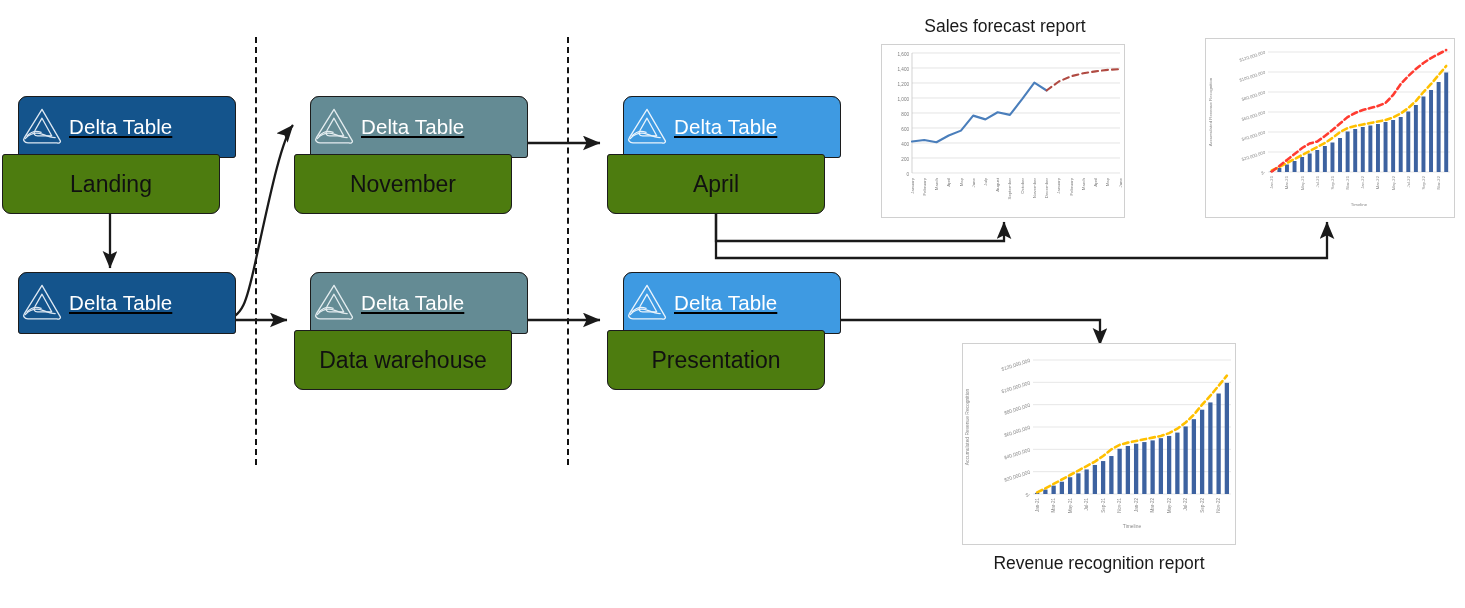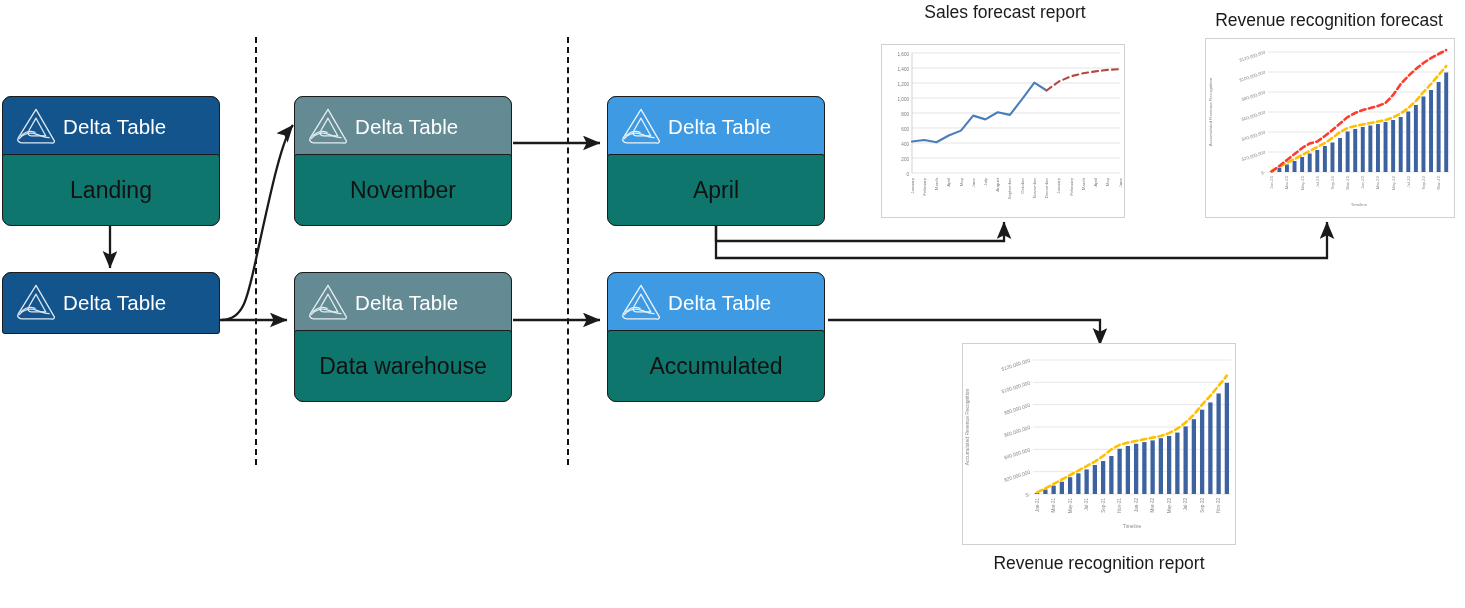--- a/index.html
+++ b/index.html
@@ -18,44 +18,44 @@
   
   .node {
     position: absolute;
     width: 218px;
     height: 118px;
     border-radius: 9px;
     filter: drop-shadow(0 0 0.6px rgba(0,0,0,0.55));
   }
   .node .hdr {
     position: absolute;
-    left: 0; top: 0;
+    left: 16px; top: 0;
     width: 218px; height: 62px;
     border-radius: 9px 9px 3px 3px;
     border: 1.4px solid #1c1c1c;
     display: flex; align-items: center;
-    padding-left: 10px;
     overflow: hidden;
+    text-decoration: underline;
   }
   .node .hdr .logo {
     width: 46px; height: 44px;
     flex: 0 0 46px;
     margin-right: 4px;
   }
   .node .hdr .ttl {
     color: #ffffff;
     font-size: 20.5px;
     letter-spacing: 0.1px;
     white-space: nowrap;
   }
   .node .body {
     position: absolute;
     left: 0; top: 58px;
-    width: 218px; height: 72px;
-    background: #0f766e;
+    width: 218px; height: 60px;
+    background: #4d7c0f;
     border: 1.4px solid #1c1c1c;
     border-radius: 3px 3px 9px 9px;
     display: flex; align-items: center; justify-content: center;
   }
   .node .body .lbl {
     color: #111111;
     font-size: 23px;
     white-space: nowrap;
   }
   
@@ -205,25 +205,25 @@
         <g fill="none" stroke="#e9f3fc" stroke-width="1.5" stroke-linejoin="round" stroke-linecap="round">
           <path d="M26,5 L47,41 C47,43 45,44 43,43 L10,43 C6,43 4,40 6,37 Z"></path>
           <path d="M26,15 L37,35 L21,35 C17,35 16,32 18,29 Z"></path>
           <path d="M7,38 C13,32 20,31 26,33 C31,35 35,37 41,37"></path>
           <path d="M9,35 C14,30 20,29 25,31"></path>
         </g>
       </svg>
       <span class="ttl">Delta Table</span>
     </div>
     <div class="body">
-      <span class="lbl">Accumulated</span>
-    </div>
-  </div>
-
-  <div class="chart-title" style="left:880px; top:2px; width:250px;">Sales forecast report</div>
+      <span class="lbl">Presentation</span>
+    </div>
+  </div>
+
+  <div class="chart-title" style="left:880px; top:16px; width:250px;">Sales forecast report</div>
   <div class="chartcard" style="left:881px; top:44px; width:244px; height:174px;">
     <svg id="svg-sales" width="244" height="174" viewBox="0 0 244 174">
         <line x1="30" y1="128" x2="238" y2="128" stroke="#d9d9d9" stroke-width="0.7"></line>
         <text x="27" y="130.5" text-anchor="end" font-size="4.6" fill="#7a7a7a" font-family="&quot;Liberation Sans&quot;,sans-serif">0</text>
         <line x1="30" y1="113" x2="238" y2="113" stroke="#d9d9d9" stroke-width="0.7"></line>
         <text x="27" y="115.5" text-anchor="end" font-size="4.6" fill="#7a7a7a" font-family="&quot;Liberation Sans&quot;,sans-serif">200</text>
         <line x1="30" y1="98" x2="238" y2="98" stroke="#d9d9d9" stroke-width="0.7"></line>
         <text x="27" y="100.5" text-anchor="end" font-size="4.6" fill="#7a7a7a" font-family="&quot;Liberation Sans&quot;,sans-serif">400</text>
         <line x1="30" y1="83" x2="238" y2="83" stroke="#d9d9d9" stroke-width="0.7"></line>
         <text x="27" y="85.5" text-anchor="end" font-size="4.6" fill="#7a7a7a" font-family="&quot;Liberation Sans&quot;,sans-serif">600</text>
@@ -254,21 +254,20 @@
         <text x="0" y="0" font-size="4.4" fill="#808080" text-anchor="end" font-family="&quot;Liberation Sans&quot;,sans-serif" transform="translate(166.18823529411765,133) rotate(-90)">December</text>
         <text x="0" y="0" font-size="4.4" fill="#808080" text-anchor="end" font-family="&quot;Liberation Sans&quot;,sans-serif" transform="translate(178.4235294117647,133) rotate(-90)">January</text>
         <text x="0" y="0" font-size="4.4" fill="#808080" text-anchor="end" font-family="&quot;Liberation Sans&quot;,sans-serif" transform="translate(190.65882352941176,133) rotate(-90)">February</text>
         <text x="0" y="0" font-size="4.4" fill="#808080" text-anchor="end" font-family="&quot;Liberation Sans&quot;,sans-serif" transform="translate(202.8941176470588,133) rotate(-90)">March</text>
         <text x="0" y="0" font-size="4.4" fill="#808080" text-anchor="end" font-family="&quot;Liberation Sans&quot;,sans-serif" transform="translate(215.12941176470588,133) rotate(-90)">April</text>
         <text x="0" y="0" font-size="4.4" fill="#808080" text-anchor="end" font-family="&quot;Liberation Sans&quot;,sans-serif" transform="translate(227.36470588235292,133) rotate(-90)">May</text>
         <text x="0" y="0" font-size="4.4" fill="#808080" text-anchor="end" font-family="&quot;Liberation Sans&quot;,sans-serif" transform="translate(239.6,133) rotate(-90)">June</text>
       </svg>
   </div>
 
-  <div class="chart-title" style="left:1198px; top:10px; width:262px;">Revenue recognition forecast</div>
   <div class="chartcard" style="left:1205px; top:38px; width:250px; height:180px;">
     <svg id="svg-revfc" width="250" height="180" viewBox="0 0 250 180">
         <line x1="62" y1="133" x2="244" y2="133" stroke="#dcdcdc" stroke-width="0.7"></line>
         <text x="0" y="0" font-size="4.4" fill="#8a8a8a" text-anchor="end" font-family="&quot;Liberation Sans&quot;,sans-serif" transform="translate(59.5,134.54) rotate(-18)">$-</text>
         <line x1="62" y1="113" x2="244" y2="113" stroke="#dcdcdc" stroke-width="0.7"></line>
         <text x="0" y="0" font-size="4.4" fill="#8a8a8a" text-anchor="end" font-family="&quot;Liberation Sans&quot;,sans-serif" transform="translate(59.5,114.54) rotate(-18)">$20,000,000</text>
         <line x1="62" y1="93" x2="244" y2="93" stroke="#dcdcdc" stroke-width="0.7"></line>
         <text x="0" y="0" font-size="4.4" fill="#8a8a8a" text-anchor="end" font-family="&quot;Liberation Sans&quot;,sans-serif" transform="translate(59.5,94.54) rotate(-18)">$40,000,000</text>
         <line x1="62" y1="73" x2="244" y2="73" stroke="#dcdcdc" stroke-width="0.7"></line>
         <text x="0" y="0" font-size="4.4" fill="#8a8a8a" text-anchor="end" font-family="&quot;Liberation Sans&quot;,sans-serif" transform="translate(59.5,74.54) rotate(-18)">$60,000,000</text>

